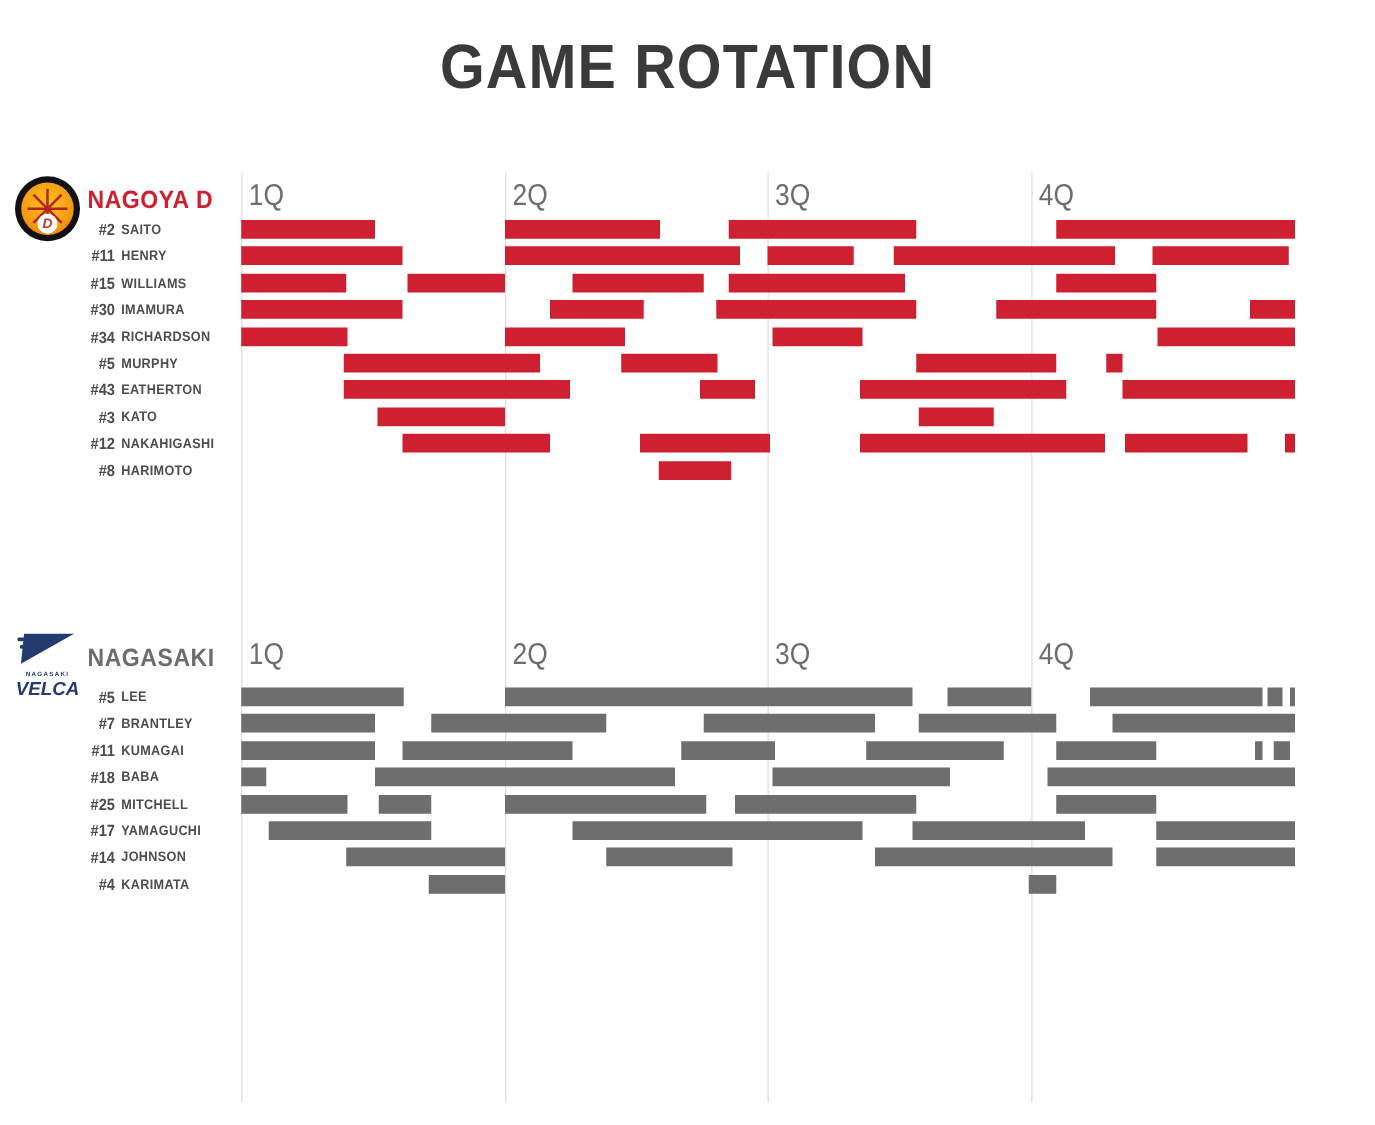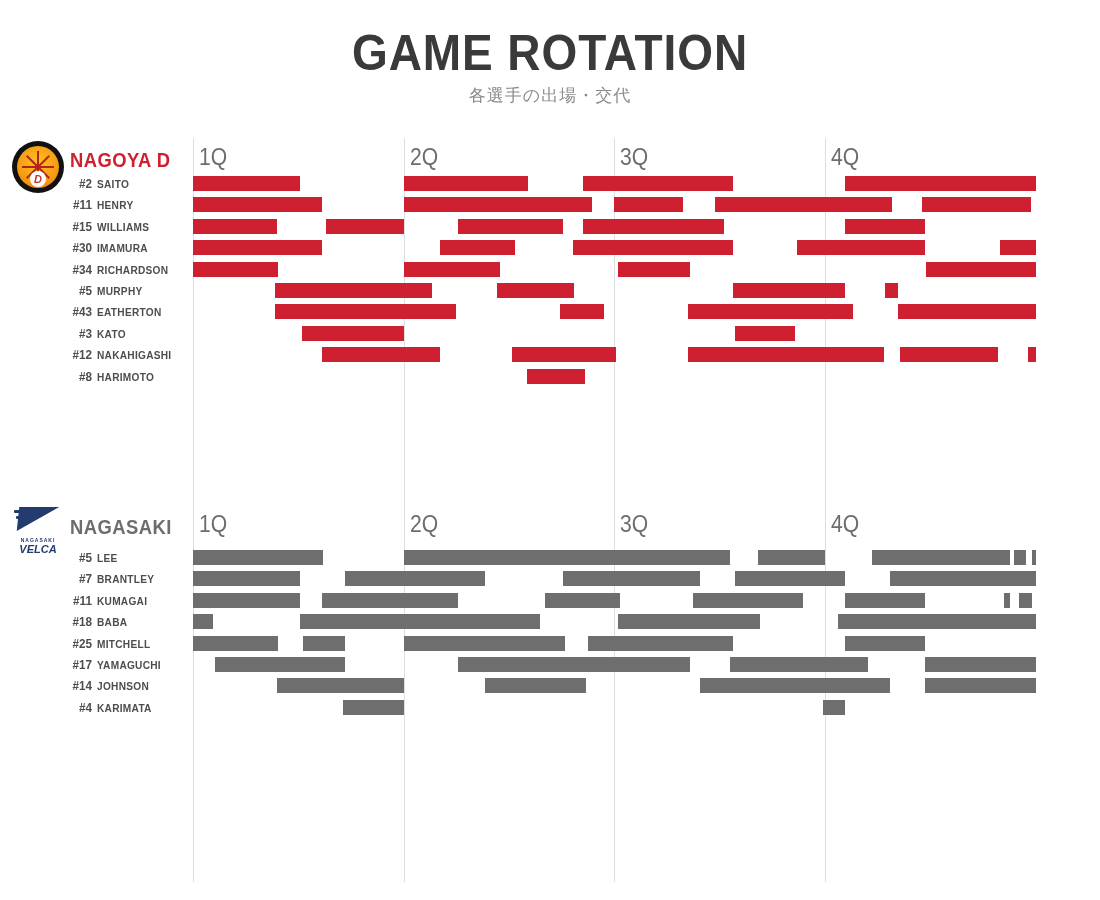--- a/index.html
+++ b/index.html
@@ -84,31 +84,30 @@
   }
   .logo-velca .s1{left:2px;top:5px;width:13px;}
   .logo-velca .s2{left:4px;top:11px;width:11px;}
   .logo-velca .s3{left:7px;top:17px;width:9px;}
   .logo-velca .cap{
     position:absolute;left:0;top:32px;width:52px;text-align:center;
     font-size:5px;letter-spacing:1px;color:#243b70;font-weight:bold;
   }
   .logo-velca .word{
     position:absolute;left:0;top:38px;width:52px;text-align:center;
-    font-size:11px;letter-spacing:0px;color:#243b70;font-weight:bold;
+    font-size:15px;letter-spacing:0px;color:#243b70;font-weight:bold;
     font-style:italic;
   }
 </style>
 </head>
 <body>
 
 <div class="page">
 
   <div class="title">GAME ROTATION</div>
-  <div class="subtitle">各選手の出場・交代</div>
 
   <div class="plot" id="plot">
       <div class="qline" style="left: 0px;"></div>
       <div class="qline" style="left: 211px;"></div>
       <div class="qline" style="left: 421px;"></div>
       <div class="qline" style="left: 632px;"></div>
     </div>
 
   <div id="teams">
       <div class="team" style="top: 0px;">

